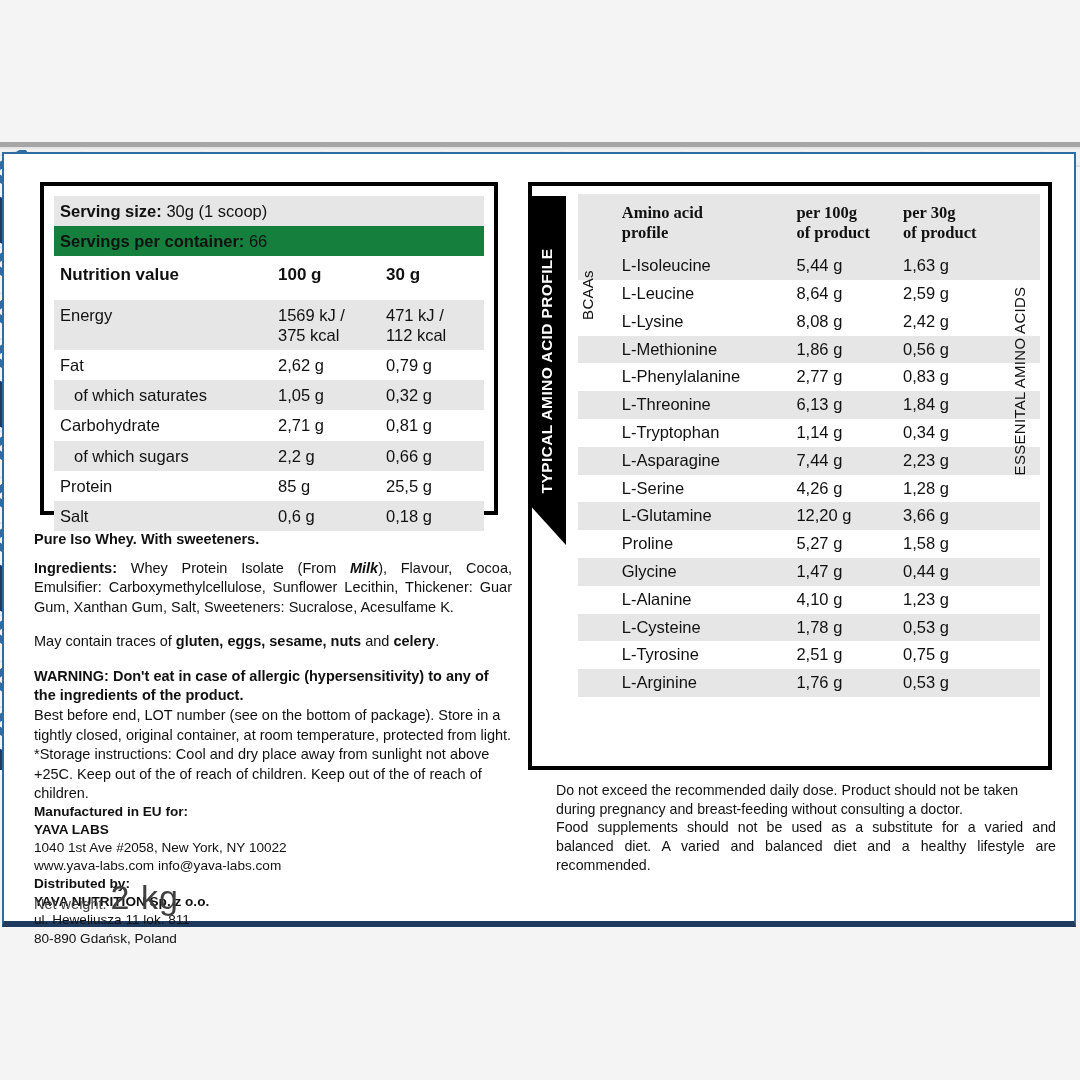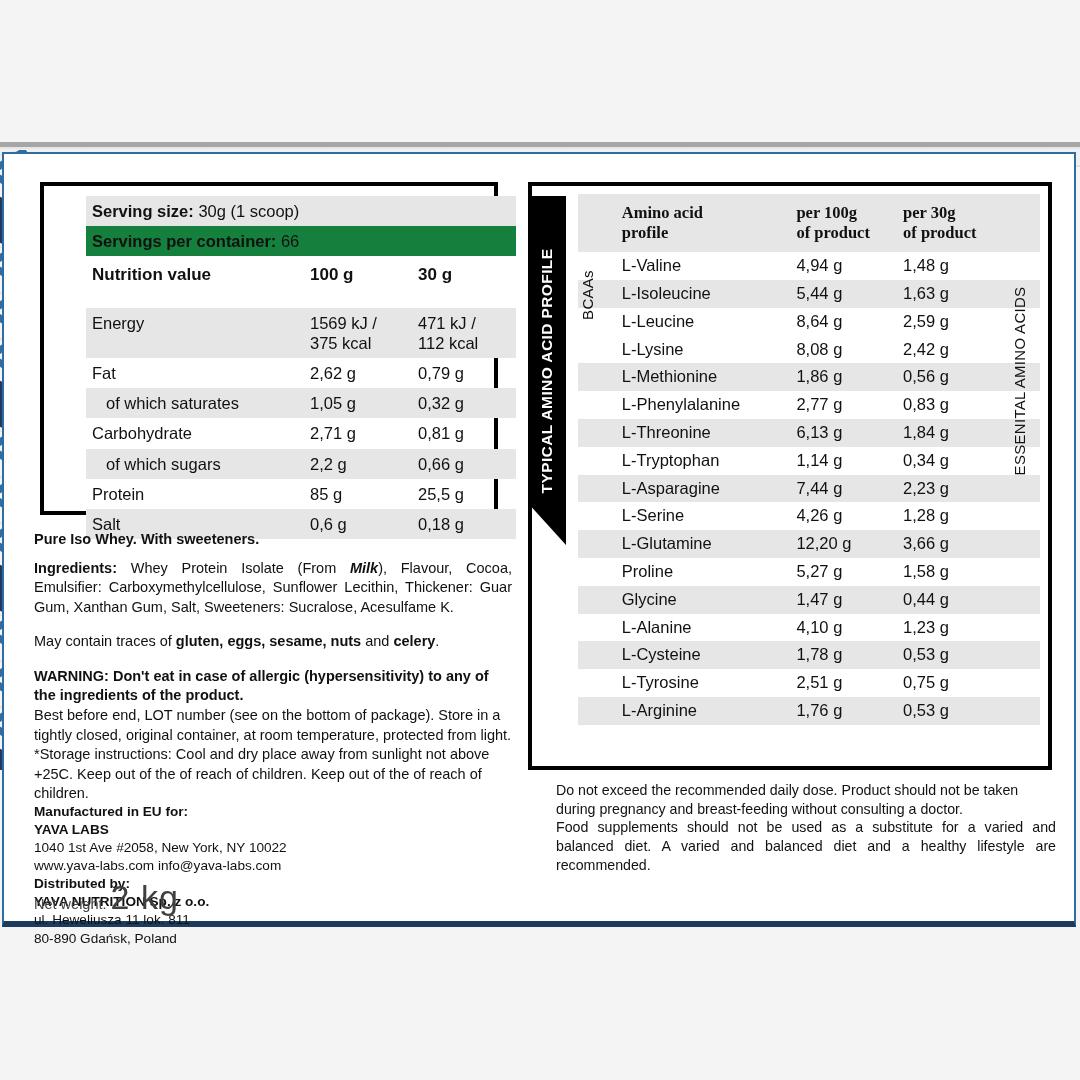--- a/index.html
+++ b/index.html
@@ -34,25 +34,25 @@
 
   
   .chev-wrap{position:absolute;left:-20px;top:150px;width:70px;height:620px;overflow:hidden;}
 
   
   .nutri-box{
     position:absolute;left:40px;top:182px;width:458px;height:333px;
     border:4px solid #000;background:#fff;box-sizing:border-box;
   }
   .nutri-inner{padding:10px 10px 8px 10px;}
-  table.nt{border-collapse:collapse;width:100%;font-size:16.5px;color:#111;margin-left:32px;}
+  table.nt{border-collapse:collapse;width:100%;font-size:16.5px;color:#111;}
   table.nt td{padding:5px 6px;vertical-align:top;line-height:1.22;}
   .serv-row td{background:#e6e6e6;padding-top:7px;padding-bottom:2px;}
   .serv-row2 td{background:#15803d;padding-top:0px;padding-bottom:7px;}
-  .nt .hdr td{font-weight:bold;font-size:17px;background:#fff;padding-top:9px;padding-bottom:22px;}
+  .nt .hdr td{font-weight:bold;font-size:17px;background:#fff;padding-top:9px;padding-bottom:14px;}
   .nt .shade td{background:#e6e6e6;}
   .nt .c2,.nt .c3{width:96px;}
   .nt .c3{width:92px;}
   .indent{padding-left:20px !important;}
   b.lbl{font-weight:bold;}
 
   
   .txt-col{position:absolute;left:34px;top:530px;width:478px;color:#111;}
   .t-bold{font-weight:bold;font-size:14.5px;line-height:1.35;}
   .t-norm{font-size:14.5px;line-height:1.35;}
@@ -271,27 +271,20 @@
         <tbody>
           <tr class="hdr">
             <td class="k1"></td>
             <td class="k2"><span id="ah-name">Amino acid<br>profile</span></td>
             <td class="k3"><span id="ah-100">per 100g<br>of product</span></td>
             <td class="k4"><span id="ah-30">per 30g<br>of product</span></td>
             <td class="k5"></td>
           </tr>
         </tbody>
         <tbody id="at-body">
-            <tr>
-              <td class="k1"></td>
-              <td class="k2">L-Valine</td>
-              <td class="k3">4,94 g</td>
-              <td class="k4">1,48 g</td>
-              <td class="k5"></td>
-            </tr>
             <tr class="shade">
               <td class="k1"></td>
               <td class="k2">L-Isoleucine</td>
               <td class="k3">5,44 g</td>
               <td class="k4">1,63 g</td>
               <td class="k5"></td>
             </tr>
             <tr>
               <td class="k1"></td>
               <td class="k2">L-Leucine</td>

